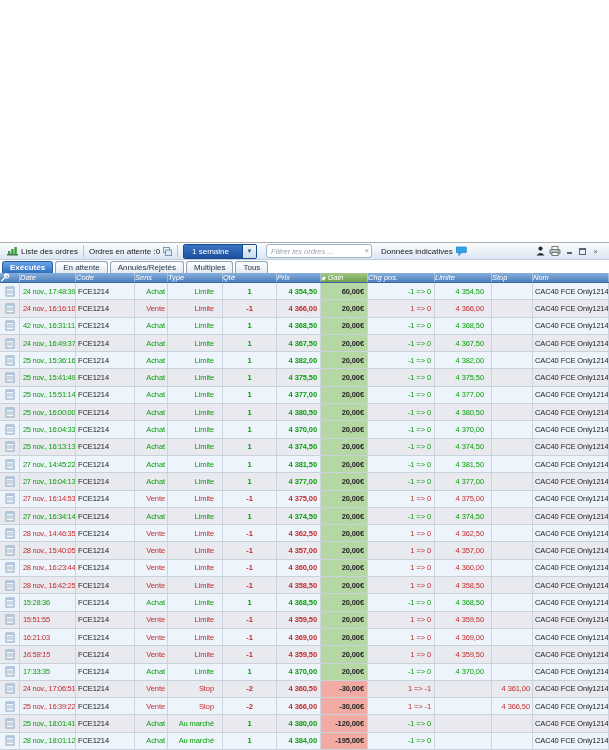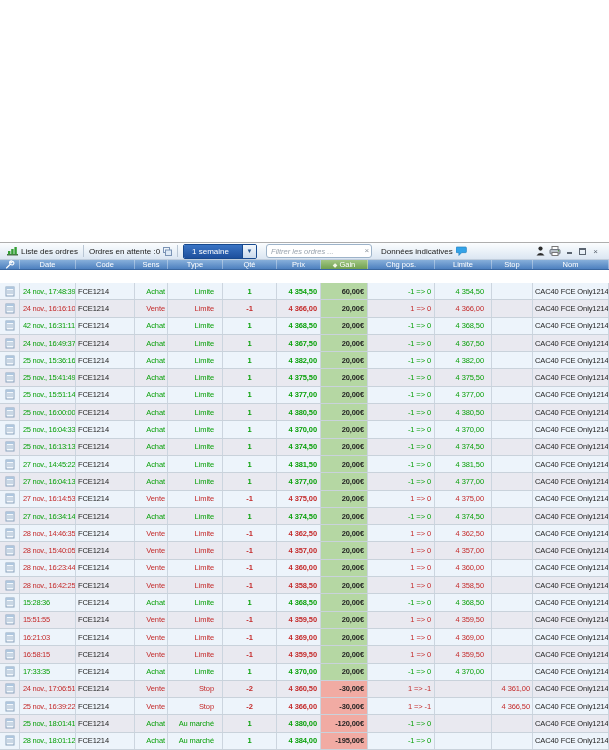--- a/index.html
+++ b/index.html
@@ -34,22 +34,22 @@
   .restbox{width:5px;height:4px;border:1px solid #5a6470;border-top-width:2px;}
   
   .tabs{height:13px;display:flex;align-items:flex-end;gap:2px;padding-left:2px;background:#fff;}
   .tab{height:12px;line-height:11px;padding:0 7px;font-size:8px;color:#24374a;
        border:1px solid #8fa3b8;border-bottom:none;border-radius:3px 3px 0 0;
        background:linear-gradient(#fefefe,#e4eaf1);box-sizing:border-box;cursor:pointer;}
   .tab.active{background:linear-gradient(#6ba3e6,#2e6fc2);border-color:#285fa9;color:#fff;font-weight:bold;}
   
   .thead{height:10px;display:flex;background:linear-gradient(#87afda,#4d80bf);
          border-bottom:1px solid #3a67a0;color:#fff;font-size:7.5px;box-sizing:border-box;}
-  .th{height:100%;line-height:9px;text-align:center;box-sizing:border-box;overflow:hidden;
-      border-right:1px solid rgba(255,255,255,.35);cursor:pointer;}
+  .th{height:100%;line-height:9px;box-sizing:border-box;overflow:hidden;
+      border-right:1px solid rgba(255,255,255,.35);cursor:pointer;font-style:italic;}
   .th.gaincol{background:linear-gradient(#a3c784,#6fa050);}
   .sorticon{font-size:6px;margin-right:2px;color:#f2f7e6;}
   .tbody{position:absolute;top:40px;left:0;right:0;bottom:0;display:flex;flex-direction:column;}
   .tr{flex:1;display:flex;box-sizing:border-box;border-bottom:1px solid #c9d2db;
       font-size:7.5px;letter-spacing:-0.1px;cursor:default;}
   .tr:nth-child(odd){background:#edf4fb;}
   .tr:nth-child(even){background:#e9e9f0;}
   .td{height:100%;display:flex;align-items:center;box-sizing:border-box;overflow:hidden;
       white-space:nowrap;border-right:1px solid #ccd5df;}
   .a-l{justify-content:flex-start}.a-r{justify-content:flex-end}.a-c{justify-content:center}
@@ -115,20 +115,27 @@
       <span class="winbtn">
           <span class="minbar"></span>
         </span>
       <span class="winbtn">
           <span class="restbox"></span>
         </span>
       <span class="winbtn">×</span>
     </span>
   </div>
 
+  <div class="tabs" id="tabs">
+      <span class="tab active">Exécutés</span>
+      <span class="tab">En attente</span>
+      <span class="tab">Annulés/Rejetés</span>
+      <span class="tab">Multiples</span>
+      <span class="tab">Tous</span>
+    </div>
   <div class="thead" id="thead">
       <span class="th" style="width: 20px;"><svg width="10" height="9">
           <path d="M1.5,8 L5,4.5 M5.5,4 a1.8,1.8 0 1 0 2,-2.6 l-0.9,1.4 -1,-0.6 0.7,-1.5 a1.8,1.8 0 0 0 -1,3.3" stroke="#fff" stroke-width="1.1" fill="none" stroke-linecap="round"></path>
         </svg></span>
       <span class="th" style="width: 56px;">Date</span>
       <span class="th" style="width: 59px;">Code</span>
       <span class="th" style="width: 33px;">Sens</span>
       <span class="th" style="width: 55px;">Type</span>
       <span class="th" style="width: 54px;">Qté</span>
       <span class="th" style="width: 44px;">Prix</span>
@@ -582,21 +589,21 @@
       </div>
       <div class="tr vente">
         <span class="td c-icon a-c" style="width: 20px;">
           <svg width="10" height="11">
             <rect x="1" y="1" width="8" height="9" fill="#f4f8fc" stroke="#8ba3bd"></rect>
             <rect x="1" y="1" width="8" height="2" fill="#aec6de"></rect>
             <line x1="2" y1="5" x2="8" y2="5" stroke="#9db5cd"></line>
             <line x1="2" y1="7" x2="8" y2="7" stroke="#9db5cd"></line>
           </svg>
         </span>
-        <span class="td c-date a-l" style="width: 56px; padding-left: 3px;">16:58:15</span>
+        <span class="td c-date a-l" style="width: 56px; padding-left: 3px; font-style: italic;">16:58:15</span>
         <span class="td c-code a-l" style="width: 59px; padding-left: 2px;">FCE1214</span>
         <span class="td c-sens a-r" style="width: 33px; padding-right: 2px;">Vente</span>
         <span class="td c-type a-r" style="width: 55px; padding-right: 8px;">Limite</span>
         <span class="td c-qte a-c" style="width: 54px;">-1</span>
         <span class="td c-prix a-r" style="width: 44px; padding-right: 3px;">4 359,50</span>
         <span class="td c-gain a-r gain-pos" style="width: 47px; padding-right: 3px;">20,00€</span>
         <span class="td c-chg a-r" style="width: 67px; padding-right: 3px;">1 =&gt; 0</span>
         <span class="td c-limite a-r" style="width: 57px; padding-right: 7px;">4 359,50</span>
         <span class="td c-stop a-r" style="width: 41px; padding-right: 2px;"></span>
         <span class="td c-nom a-l" style="width: 76px; padding-left: 2px;">CAC40 FCE Only1214</span>

